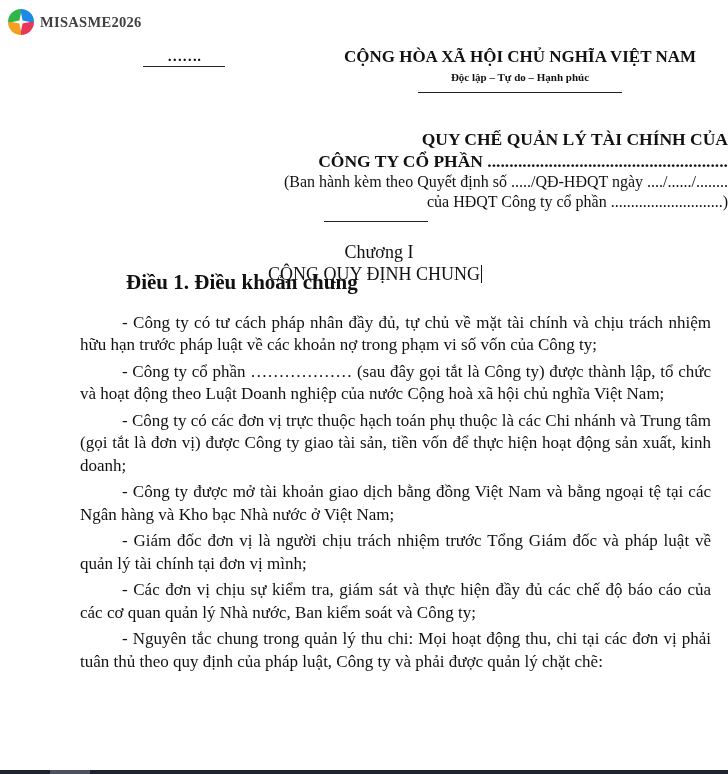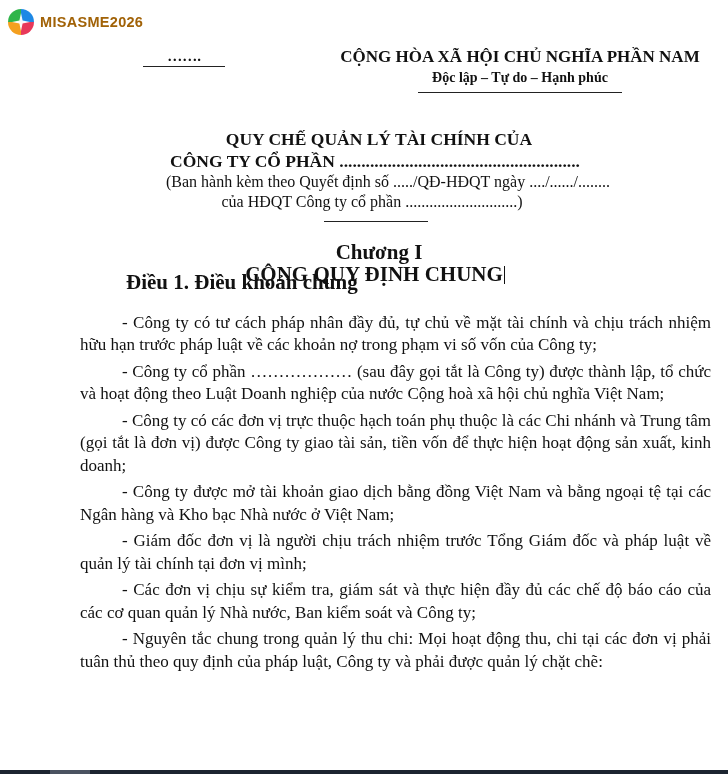--- a/index.html
+++ b/index.html
@@ -8,46 +8,46 @@
     background: #ffffff; position: relative;
     font-family: "Liberation Serif", "DejaVu Serif", serif;
     color: #111111;
   }
   .logo {
     position: absolute; left: 8px; top: 9px; height: 26px;
     display: flex; align-items: center; gap: 6px;
   }
   .logo-mark { width: 26px; height: 26px; display: block; }
   .logo-text {
-    font-family: Liberation Sans, sans-serif;
+    font-family: Liberation Serif, serif;
     font-weight: bold; font-size: 14.5px; letter-spacing: 0.3px;
-    color: #a16207;
+    color: #404040;
   }
   .hdr-left {
     position: absolute; left: 96px; top: 46px; width: 176px;
     text-align: center; font-weight: bold; font-size: 17px; line-height: 21px;
   }
   .hdr-left .dots { font-size: 15px; line-height: 16px; margin-top: 2px; }
   .hdr-left .rule { width: 82px; height: 0; border-top: 1px solid #222; margin: 2px auto 0; }
   .hdr-right {
     position: absolute; left: 330px; top: 46px; width: 380px;
     text-align: center; font-weight: bold; font-size: 17px; line-height: 21px;
   }
-  .hdr-right .motto { font-size: 14px; }
+  .hdr-right .motto { font-size: 11px; }
   .hdr-right .rule { width: 204px; height: 0; border-top: 1px solid #222; margin: 4px auto 0 auto; }
 
-  .title-block { position: absolute; left: 0; top: 128px; width: 728px; text-align: center; }
+  .title-block { position: absolute; left: 0; top: 128px; width: 728px; text-align: right; }
   .title1 { font-weight: bold; font-size: 17.5px; line-height: 22px; margin-left: 30px; }
   .title2 { font-weight: bold; font-size: 17.5px; line-height: 22px; margin-left: 22px; }
   .subtitle { font-size: 16px; line-height: 20px; }
   .subtitle.l1 { margin-left: 48px; }
   .subtitle.l2 { margin-left: 16px; }
   .title-rule { width: 104px; border-top: 1px solid #222; margin: 9px 0 0 324px; }
 
-  .chapter { position: absolute; left: 0; top: 241px; width: 728px; text-align: center; font-weight: bold; font-size: 21px; line-height: 22px; }
+  .chapter { position: absolute; left: 0; top: 241px; width: 728px; text-align: center; font-weight: normal; font-size: 18px; line-height: 22px; }
   .chapter .c1 { margin-left: 30px; }
   .chapter .c2 { margin-left: 22px; }
   .caret { display: inline-block; width: 1px; height: 18px; background: #111; vertical-align: -3px; margin-left: 1px; }
 
   .article { position: absolute; left: 126px; top: 271px; font-weight: bold; font-size: 21px; line-height: 22px; }
 
   .body-text {
     position: absolute; left: 80px; top: 312px; width: 631px;
     font-size: 17px; line-height: 22.4px; text-align: justify;
   }
@@ -69,21 +69,21 @@
   </svg>
   <span class="logo-text">MISASME2026</span>
 </div>
 
 <div class="hdr-left">
   <div class="dots">…….</div>
   <div class="rule"></div>
 </div>
 
 <div class="hdr-right">
-  <div>CỘNG HÒA XÃ HỘI CHỦ NGHĨA PHẦN NAM</div>
+  <div>CỘNG HÒA XÃ HỘI CHỦ NGHĨA VIỆT NAM</div>
   <div class="motto">Độc lập – Tự do – Hạnh phúc</div>
   <div class="rule"></div>
 </div>
 
 <div class="title-block">
   <div class="title1">QUY CHẾ QUẢN LÝ TÀI CHÍNH CỦA</div>
   <div class="title2">CÔNG TY CỔ PHẦN .......................................................</div>
   <div class="subtitle l1">(Ban hành kèm theo Quyết định số ...../QĐ-HĐQT ngày ..../....../........</div>
   <div class="subtitle l2">của HĐQT Công ty cổ phần ............................)</div>
   <div class="title-rule"></div>

